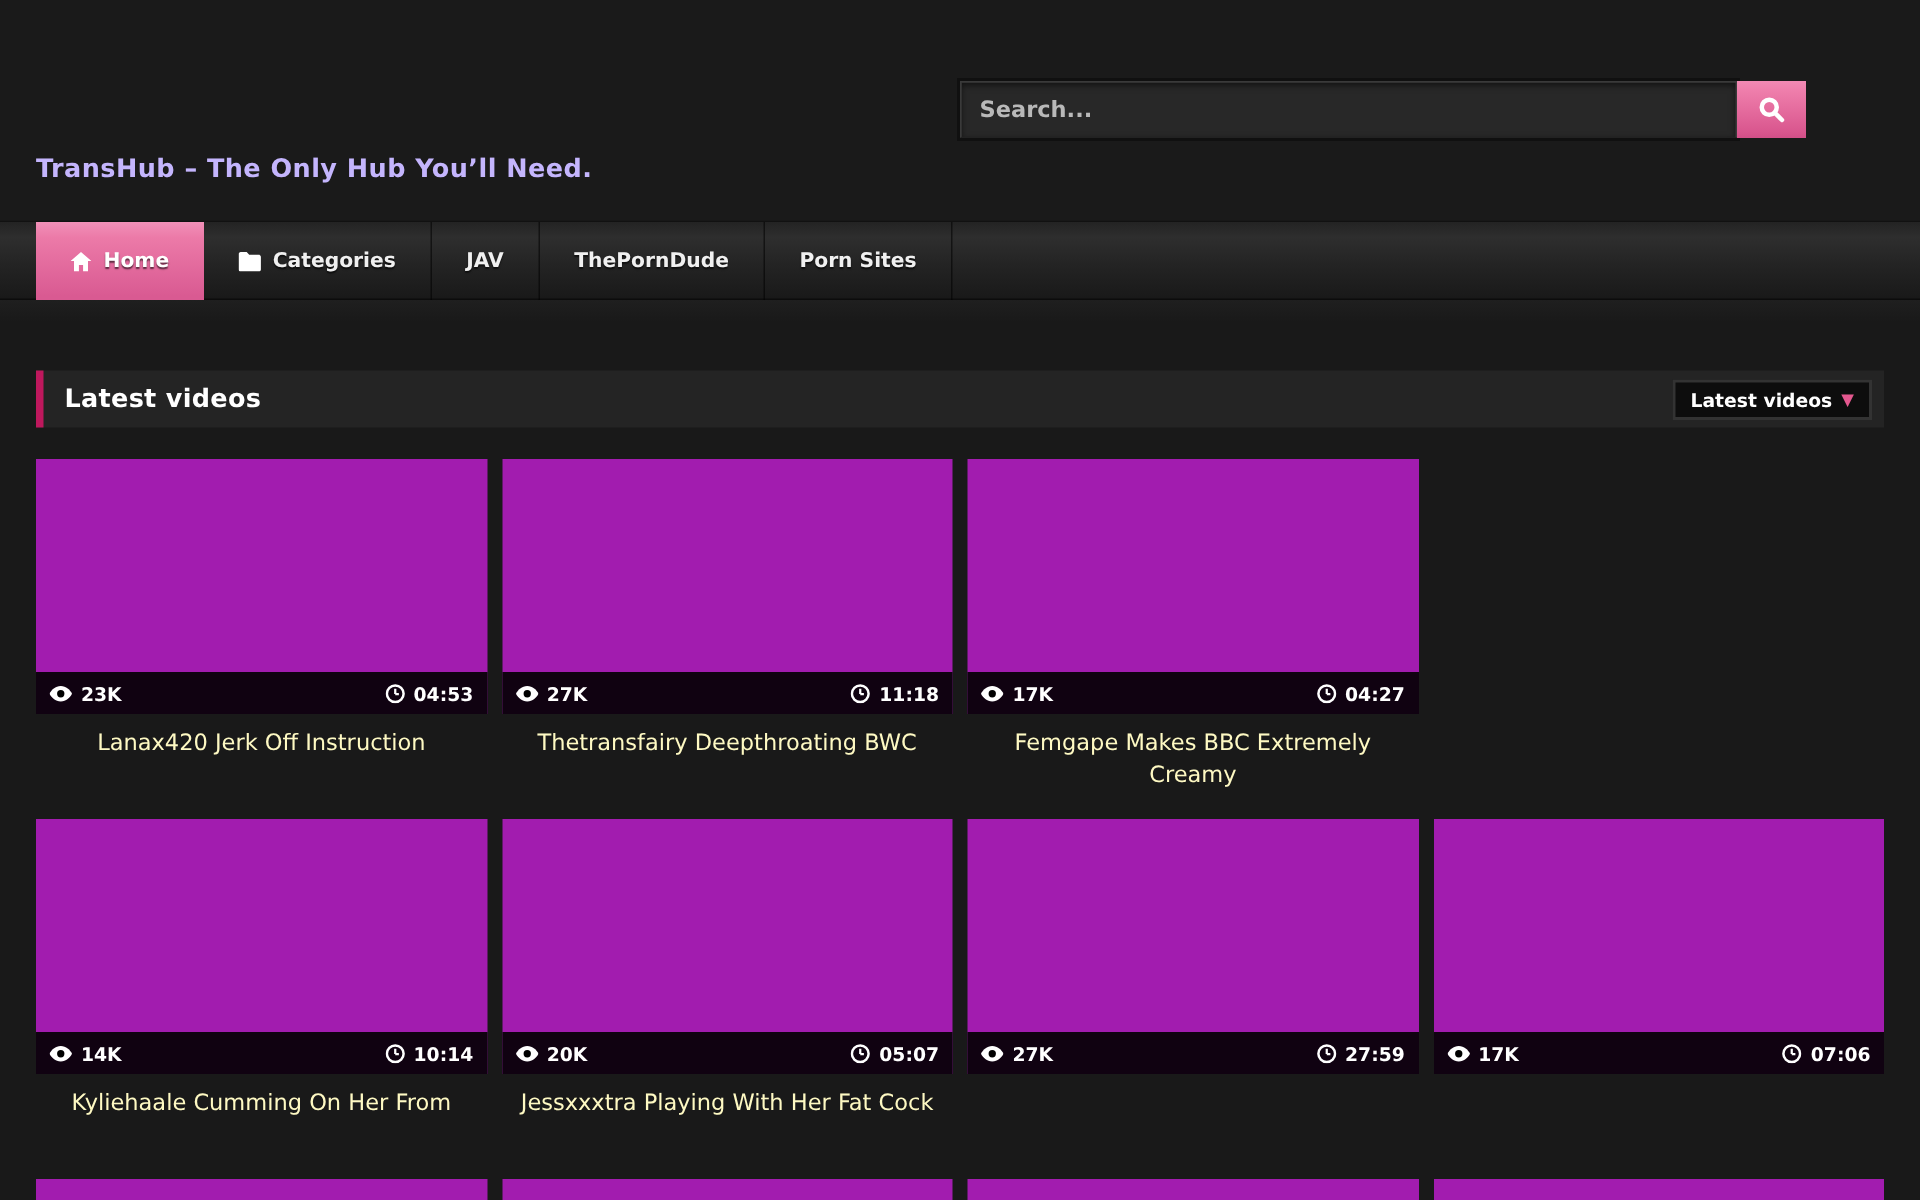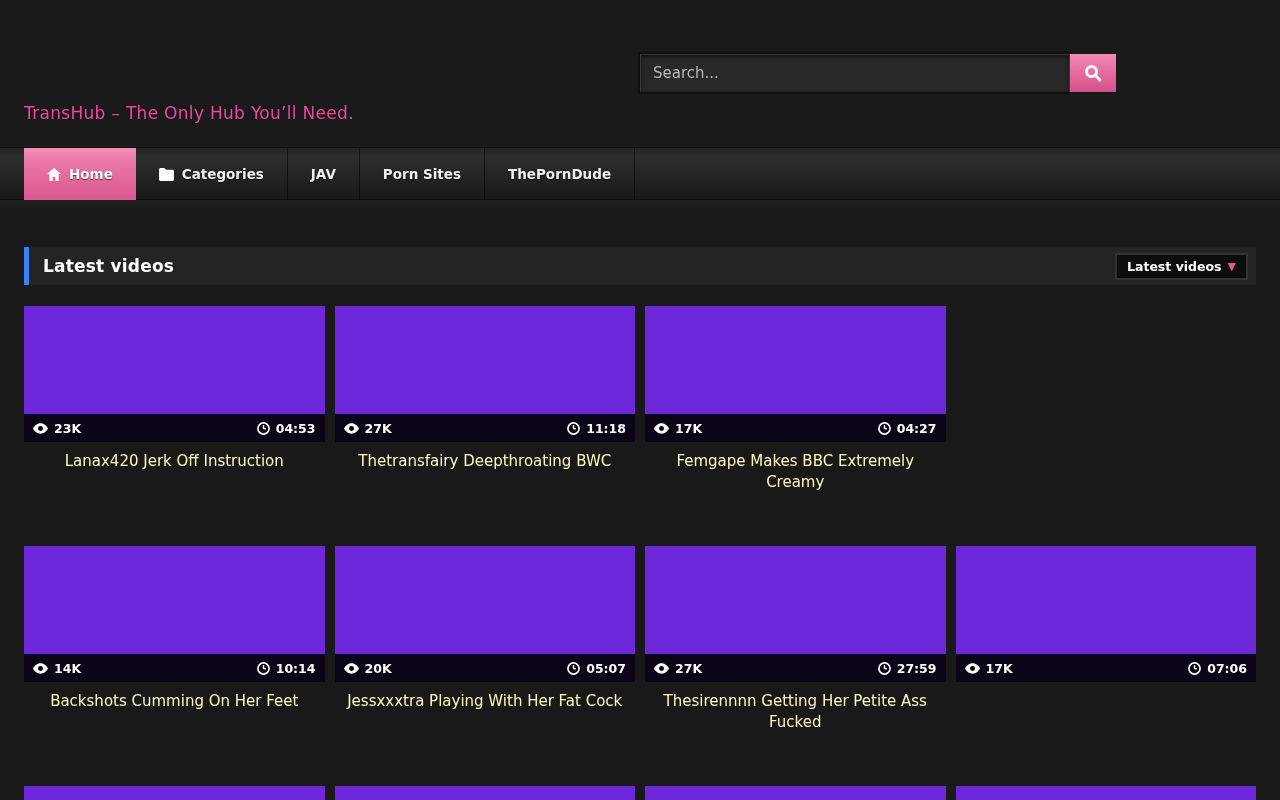--- a/index.html
+++ b/index.html
@@ -9,36 +9,36 @@
     font-family:"DejaVu Sans","Liberation Sans",sans-serif;
     color:#ddd;
   }
   
   .header { position:relative; height:147px; background:#1a1a1a; }
   .searchbar {
     position:absolute; left:640px; top:54px;
     display:flex; align-items:stretch; height:38px;
   }
   .search-input {
-    width:430px; height:38px;
+    width:518px; height:38px;
     background:#282828; border:1px solid #3a3a3a; border-bottom-color:#222;
     box-shadow:inset 0 2px 4px rgba(0,0,0,.55), 0 0 0 2px #101010;
-    color:#cfcfcf; font-weight:normal; font-size:15px;
+    color:#cfcfcf; font-weight:bold; font-size:15px;
     padding:0 12px; outline:none;
     font-family:"DejaVu Sans","Liberation Sans",sans-serif;
   }
   .search-input::placeholder { color:#b9b9b9; opacity:1; }
   .search-btn {
     width:46px; height:38px; border:none; cursor:pointer;
     background:linear-gradient(#f28ab4,#ef7fac 15%,#d9568e 90%,#d24f88);
     display:flex; align-items:center; justify-content:center;
   }
   .tagline {
     position:absolute; left:24px; top:103px;
-    color:#ec4899; font-size:17px; letter-spacing:.3px;
+    color:#c4b5fd; font-size:17px; letter-spacing:.3px;font-weight:bold;
   }
   
   .navbar {
     height:53px;
     background:linear-gradient(#232323, #2e2e2e 20%, #242424 55%, #191919 100%);
     border-top:1px solid #111; border-bottom:1px solid #0c0c0c;
   }
   .nav-inner { margin:0 24px; height:100%; display:flex; }
   .tab {
     height:52px; display:flex; align-items:center; gap:8px;
@@ -50,40 +50,40 @@
   .tab:first-child { border-left:1px solid rgba(0,0,0,.55); }
   .tab.active {
     background:linear-gradient(#f190b8,#ec7aa8 20%,#d95a92 95%);
     border-left:none; border-right:none; color:#fff;
   }
   .nav-shadow { height:15px; background:linear-gradient(#1f1f1f,#191919); }
   
   .content { margin:0 24px; }
   .section-head {
     margin-top:32px; height:38px; background:#242424;
-    border-left:5px solid #3b82f6;
+    border-left:5px solid #be185d;
     display:flex; align-items:center; justify-content:space-between;
     padding:0 8px 0 14px;
   }
   .section-title { color:#fff; font-size:17px; font-weight:bold; letter-spacing:.2px; }
   .sort-btn {
     background:#0d0d0d; border:2px solid #333; color:#fff;
     font-size:12.5px; font-weight:bold; padding:4px 10px; cursor:pointer;
     display:flex; align-items:center; gap:6px;
     font-family:"DejaVu Sans","Liberation Sans",sans-serif;
   }
   .sort-caret { color:#e4588f; font-size:11px; line-height:1; }
   
   .video-grid {
     margin-top:21px;
     display:grid; grid-template-columns:repeat(4,1fr);
     column-gap:10px; grid-auto-rows:240px; row-gap:0;
   }
   .card { cursor:pointer; }
-  .thumb { position:relative; height:136px; background:#6d28d9; }
+  .thumb { position:relative; height:170px; background:#a21caf; }
   .overlay {
     position:absolute; left:0; right:0; bottom:0; height:28px;
     background:rgba(0,0,0,.9);
     display:flex; align-items:center; justify-content:space-between;
     padding:0 9px; color:#fff; font-size:12.5px; font-weight:bold;
   }
   .meta { display:flex; align-items:center; gap:6px; }
   .vtitle {
     margin:9px 6px 0; text-align:center;
     color:#fef9c3; font-size:15px; line-height:1.4;
@@ -123,24 +123,24 @@
         <svg width="15" height="13" viewBox="0 0 16 14">
           <path d="M0 1.5 C0 .7 .7 0 1.5 0 H5.8 L7.6 2 H14.5 C15.3 2 16 2.7 16 3.5 V12.5 C16 13.3 15.3 14 14.5 14 H1.5 C.7 14 0 13.3 0 12.5 Z" fill="#fff"></path>
         </svg>
       </span>
       <span>Categories</span>
     </div>
     <div class="tab">
       <span>JAV</span>
     </div>
     <div class="tab">
+      <span>ThePornDude</span>
+    </div>
+    <div class="tab">
       <span>Porn Sites</span>
-    </div>
-    <div class="tab">
-      <span>ThePornDude</span>
     </div>
   </div>
 </div>
 <div class="nav-shadow"></div>
 
 <div class="content">
   <div class="section-head">
     <span class="section-title">Latest videos</span>
     <button class="sort-btn">
       <span>Latest videos</span>
@@ -250,21 +250,21 @@
             <svg width="13" height="13" viewBox="0 0 14 14">
               <circle cx="7" cy="7" r="6" fill="none" stroke="#fff" stroke-width="1.8"></circle>
               <line x1="7" y1="3.4" x2="7" y2="7.2" stroke="#fff" stroke-width="1.6"></line>
               <line x1="7" y1="7.2" x2="9.6" y2="7.2" stroke="#fff" stroke-width="1.6"></line>
             </svg>
           </span>
           <span class="duration">10:14</span>
         </span>
       </div>
     </div>
-    <div class="vtitle">Backshots Cumming On Her Feet</div>
+    <div class="vtitle">Kyliehaale Cumming On Her From</div>
   </div>
 
   <div class="card">
     <div class="thumb">
       <div class="overlay">
         <span class="meta">
           <span class="icon">
             <svg width="15" height="11" viewBox="0 0 16 11">
               <path d="M8 0 C4.2 0 1.3 2.8 0 5.5 C1.3 8.2 4.2 11 8 11 C11.8 11 14.7 8.2 16 5.5 C14.7 2.8 11.8 0 8 0 Z" fill="#fff"></path>
               <circle cx="8" cy="5.5" r="2.6" fill="#000"></circle>
@@ -304,21 +304,20 @@
             <svg width="13" height="13" viewBox="0 0 14 14">
               <circle cx="7" cy="7" r="6" fill="none" stroke="#fff" stroke-width="1.8"></circle>
               <line x1="7" y1="3.4" x2="7" y2="7.2" stroke="#fff" stroke-width="1.6"></line>
               <line x1="7" y1="7.2" x2="9.6" y2="7.2" stroke="#fff" stroke-width="1.6"></line>
             </svg>
           </span>
           <span class="duration">27:59</span>
         </span>
       </div>
     </div>
-    <div class="vtitle">Thesirennnn Getting Her Petite Ass Fucked</div>
   </div>
 
   <div class="card">
     <div class="thumb">
       <div class="overlay">
         <span class="meta">
           <span class="icon">
             <svg width="15" height="11" viewBox="0 0 16 11">
               <path d="M8 0 C4.2 0 1.3 2.8 0 5.5 C1.3 8.2 4.2 11 8 11 C11.8 11 14.7 8.2 16 5.5 C14.7 2.8 11.8 0 8 0 Z" fill="#fff"></path>
               <circle cx="8" cy="5.5" r="2.6" fill="#000"></circle>

